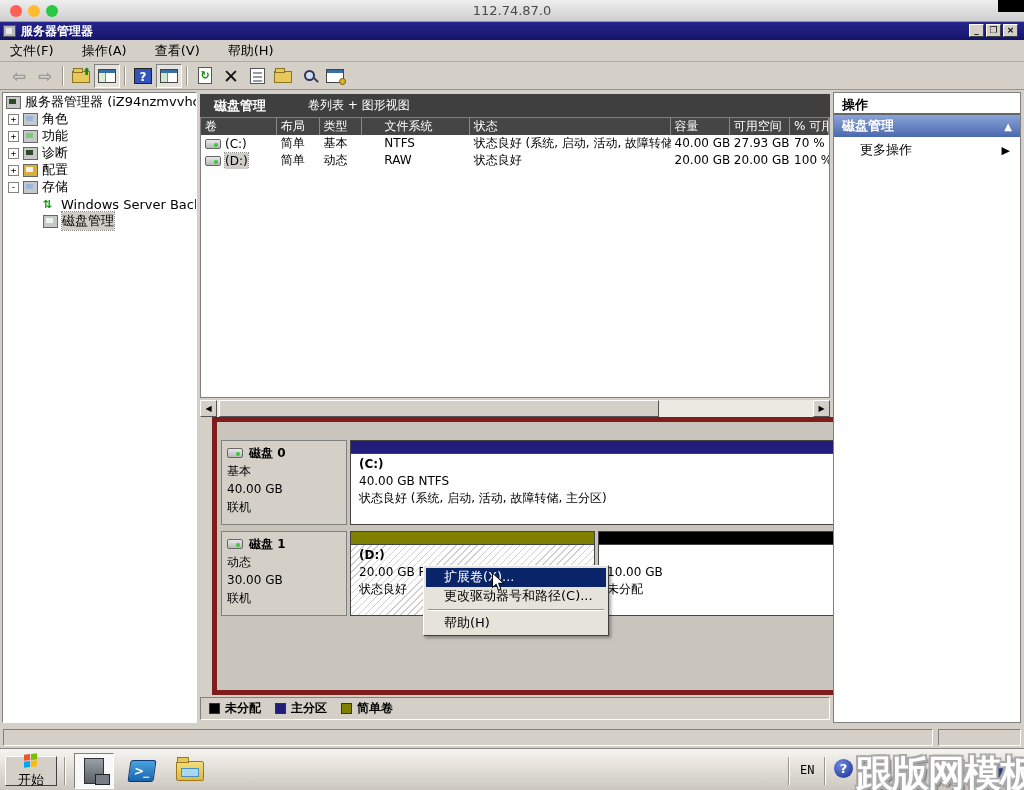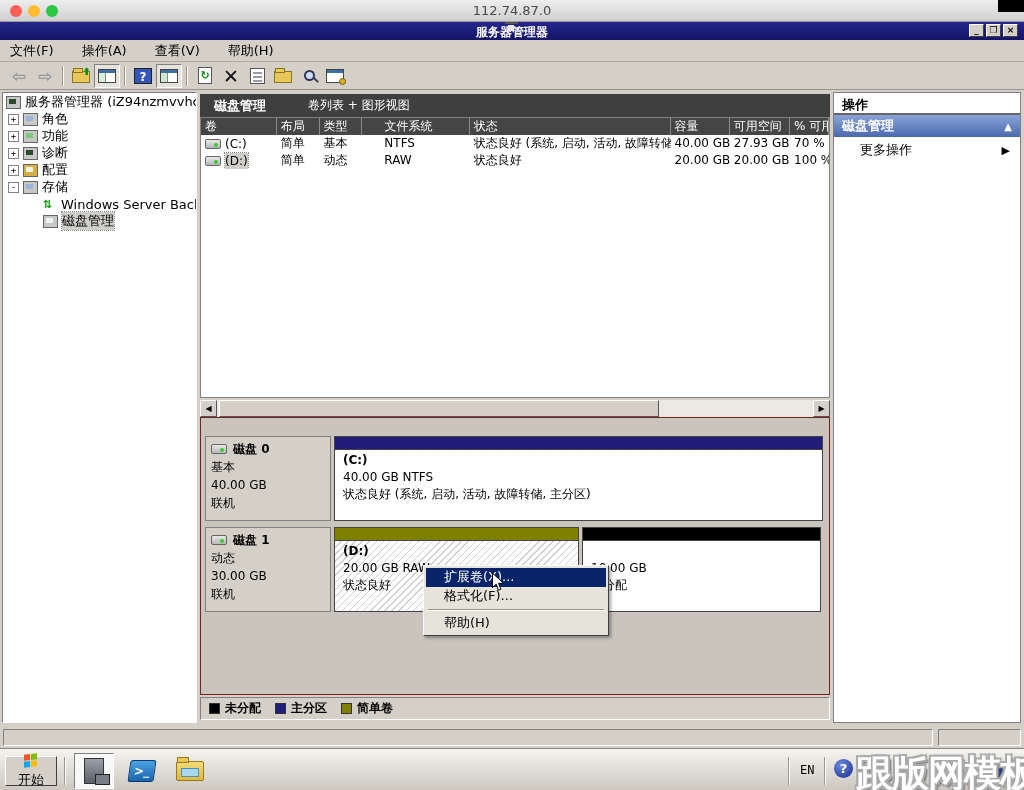--- a/index.html
+++ b/index.html
@@ -10,21 +10,21 @@
   .mac-bar { position:absolute; left:0; top:0; width:1024px; height:22px;
     background:linear-gradient(#eeeeee,#cfcfcf); border-bottom:1px solid #9a9a9a; }
   .traffic { position:absolute; top:5px; width:12px; height:12px; border-radius:50%; }
   .t-red{ left:10px; background:#ff5f57; } .t-yellow{ left:28px; background:#febc2e; } .t-green{ left:46px; background:#28c840; }
   .mac-title { position:absolute; left:0; right:0; top:3px; text-align:center; font-size:13px; color:#4a4a4a; }
   .mac-corner { position:absolute; right:0; top:0; width:26px; height:12px; background:#000; }
 
   
   .win { position:absolute; left:0; top:22px; width:1024px; height:726px; background:#d4d0c8; }
   .titlebar { position:absolute; left:0; top:0; width:1024px; height:18px;
-    background:linear-gradient(#26268c,#141468); display:flex; align-items:center;flex-direction:column; }
+    background:linear-gradient(#26268c,#141468); display:flex; align-items:center; }
   .title-icon { width:13px; height:12px; margin:0 5px 0 3px; background:#b8b8b8;
     border:1px solid #555; position:relative; }
   .title-icon::after{ content:""; position:absolute; left:2px; top:2px; width:6px; height:6px; background:#e8e8e8; }
   .title-text { color:#fff; font-weight:bold; font-size:12px; }
   .win-btns { position:absolute; right:6px; top:2px; display:flex; gap:2px; }
   .win-btn { width:15px; height:13px; background:#d4d0c8; border:1px solid;
     border-color:#fff #404040 #404040 #fff; font-size:9px; line-height:11px;
     text-align:center; color:#000; font-weight:bold; }
 
   .menubar { position:absolute; left:0; top:18px; width:1024px; height:22px; background:#d4d0c8;
@@ -88,22 +88,22 @@
   .disk-mini { width:16px; height:10px; background:linear-gradient(#e8e8e8,#b8b8b8); border:1px solid #666;
     border-radius:2px; position:relative; flex:none; }
   .disk-mini::after { content:""; position:absolute; right:2px; top:3px; width:4px; height:4px; background:#3c3; border-radius:50%; }
   .hscroll { position:absolute; left:0; top:308px; width:630px; height:17px; background:#ece9e2; display:flex; }
   .sb-btn { width:17px; height:17px; background:#d4d0c8; border:1px solid; border-color:#fff #555 #555 #fff;
     font-size:8px; text-align:center; line-height:15px; color:#000; flex:none; }
   .sb-thumb { width:440px; height:17px; background:#d4d0c8; border:1px solid; border-color:#fff #555 #555 #fff; margin-left:2px; }
   .sb-right { margin-left:auto; }
 
   
-  .gview { position:absolute; left:0; top:325px; width:630px; height:278px; background:#c9c5bd;
-    border:1px solid #7f1d1d; }
+  .gview { position:absolute; left:12px; top:325px; width:630px; height:278px; background:#c9c5bd;
+    border:5px solid #7f1d1d; }
   .disk-row { position:absolute; left:4px; width:622px; height:85px; display:flex; }
   .disk-info { width:126px; height:85px; background:#d4d0c8; border:1px solid #808080; padding:3px 5px; font-size:12px; }
   .disk-info .dname { display:flex; align-items:center; gap:6px; font-weight:bold; }
   .disk-info div { line-height:18px; }
   .partition { height:85px; border:1px solid #444; margin-left:3px; background:#fff; }
   .pstrip { height:13px; border-bottom:1px solid #444; }
   .pbody { padding:2px 8px; font-size:12px; line-height:17px; height:70px; }
   .pbody .plabel { font-weight:bold; }
   .hatched { background:repeating-linear-gradient(135deg, #fff 0 4px, #cfcfcf 4px 5px); }
   .legend { position:absolute; left:0; top:605px; width:630px; height:23px; background:#d4d0c8;
@@ -411,21 +411,21 @@
     </div>
 
     <div class="statusbar">
       <div class="sb-cell" style="left:3px; width:930px;"></div>
       <div class="sb-cell" style="left:938px; width:83px;"></div>
     </div>
   </div>
 
   <div class="ctx-menu">
     <div class="ctx-item hl">扩展卷(X)...</div>
-    <div class="ctx-item">格式化(F)...</div>
+    <div class="ctx-item">更改驱动器号和路径(C)...</div>
     <div class="ctx-sep"></div>
     <div class="ctx-item">帮助(H)</div>
   </div>
 
   <svg class="cursor" viewBox="0 0 16 18">
     <path d="M3 1 L3 14 L6.4 11 L8.4 16.4 L10.6 15.4 L8.5 10.2 L13 10 Z" fill="#fff" stroke="#000" stroke-width="0.9"></path>
   </svg>
 
   <div class="taskbar">
     <div class="start-btn">

